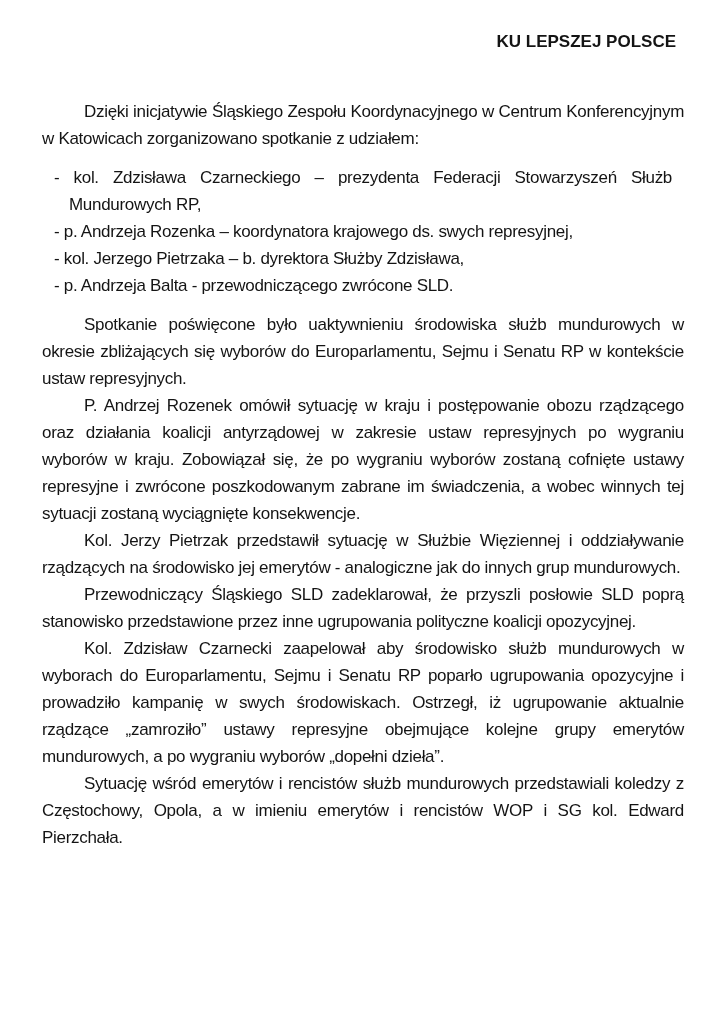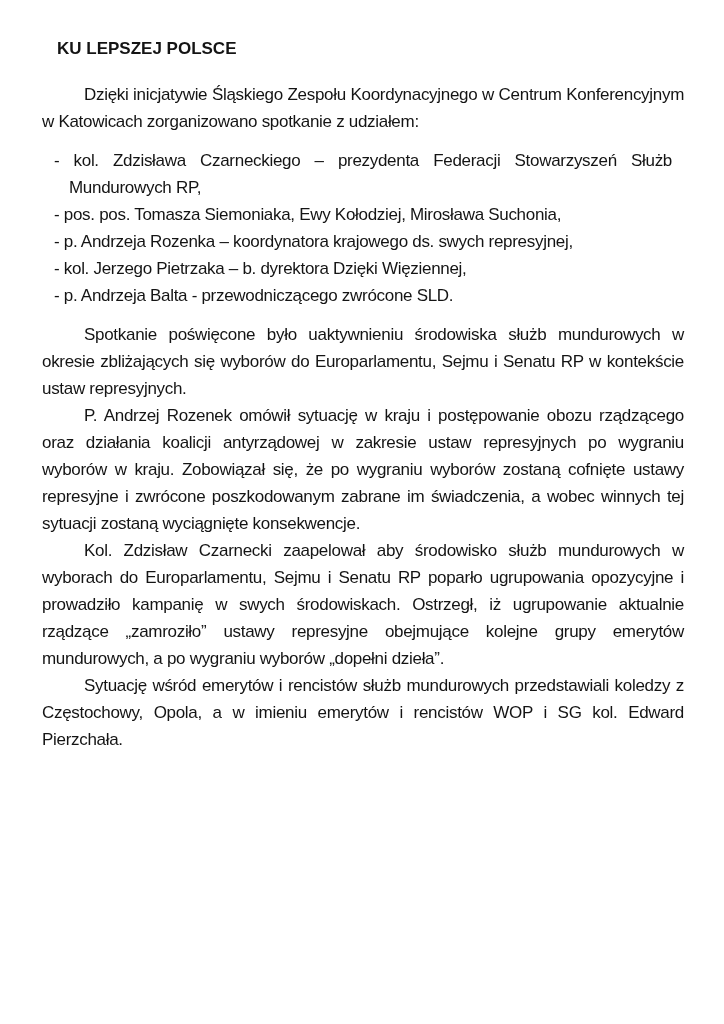--- a/index.html
+++ b/index.html
@@ -16,34 +16,34 @@
     box-sizing: border-box;
     padding: 22px 40px 0 42px;
     font-family: "Liberation Sans", "DejaVu Sans", sans-serif;
     font-size: 17px;
     line-height: 27px;
     letter-spacing: -0.3px;
     color: #141414;
     overflow: hidden;
   }
   .title {
-    margin: 15px;
+    margin: 8px;
     font-size: 17px;
     font-weight: bold;
-    text-align: left;
+    text-align: right;
     letter-spacing: 0;
     line-height: 24px;
   }
   .para {
     margin: 0;
     text-align: justify;
     text-indent: 42px;
   }
   .para.first {
-    margin-top: 20px;
+    margin-top: 44px;
   }
   .para.section-gap {
   }
   .participants {
     margin: 12px;
   }
   .participant {
     margin: 0;
     text-align: justify;
     padding-left: 15px;
@@ -54,31 +54,32 @@
 <body>
 
 <div class="page">
 
   <h1 class="title">KU LEPSZEJ POLSCE</h1>
 
   <p class="para first">Dzięki inicjatywie Śląskiego Zespołu Koordynacyjnego w Centrum Konferencyjnym w Katowicach zorganizowano spotkanie z udziałem:</p>
 
   <div class="participants">
     <p class="participant">- kol. Zdzisława Czarneckiego – prezydenta Federacji Stowarzyszeń Służb Mundurowych RP,</p>
-    <p class="participant">- pos. pos. Tomasza Siemoniaka, Ewy Kołodziej, Mirosława Suchonia,</p>
     <p class="participant">- p. Andrzeja Rozenka – koordynatora krajowego ds. swych represyjnej,</p>
-    <p class="participant">- kol. Jerzego Pietrzaka – b. dyrektora Dzięki Więziennej,</p>
+    <p class="participant">- kol. Jerzego Pietrzaka – b. dyrektora Służby Zdzisława,</p>
     <p class="participant">- p. Andrzeja Balta  - przewodniczącego zwrócone SLD.</p>
   </div>
 
   <p class="para section-gap">Spotkanie poświęcone było uaktywnieniu środowiska służb mundurowych w okresie zbliżających się wyborów do Europarlamentu, Sejmu i Senatu RP  w kontekście ustaw represyjnych.</p>
 
   <p class="para">P. Andrzej Rozenek omówił sytuację w kraju i postępowanie obozu rządzącego oraz działania koalicji antyrządowej w zakresie ustaw represyjnych po wygraniu wyborów w kraju. Zobowiązał się, że po wygraniu wyborów zostaną cofnięte ustawy represyjne i zwrócone poszkodowanym zabrane im świadczenia, a wobec winnych tej sytuacji zostaną wyciągnięte konsekwencje.</p>
 
 
+  <p class="para">Kol. Jerzy Pietrzak przedstawił sytuację w Służbie Więziennej i oddziaływanie rządzących na środowisko jej emerytów - analogiczne jak do innych grup mundurowych.</p>
 
+  <p class="para">Przewodniczący Śląskiego SLD zadeklarował, że przyszli posłowie SLD poprą stanowisko przedstawione przez inne ugrupowania polityczne koalicji opozycyjnej.</p>
 
   <p class="para">Kol. Zdzisław Czarnecki zaapelował aby środowisko służb mundurowych w wyborach do Europarlamentu, Sejmu i Senatu RP poparło ugrupowania opozycyjne i prowadziło kampanię w swych środowiskach. Ostrzegł, iż ugrupowanie aktualnie rządzące  „zamroziło” ustawy represyjne obejmujące kolejne grupy emerytów mundurowych, a po wygraniu wyborów „dopełni dzieła”.</p>
 
   <p class="para">Sytuację wśród emerytów i rencistów służb mundurowych przedstawiali koledzy z Częstochowy, Opola, a w imieniu emerytów i rencistów WOP i SG kol. Edward Pierzchała.</p>
 
 
 </div>
 
 </body></html>

